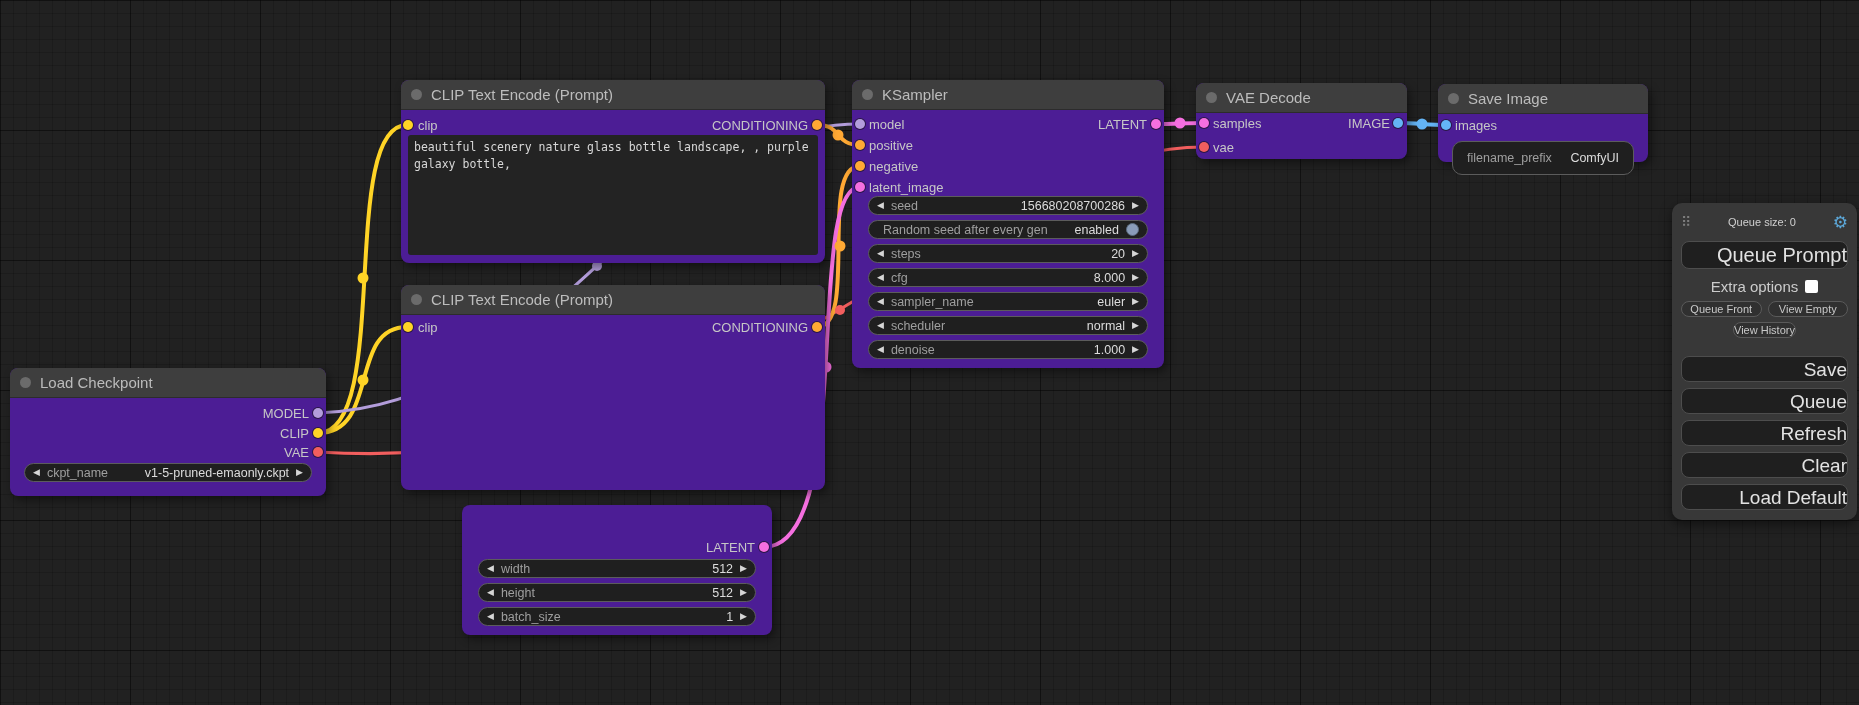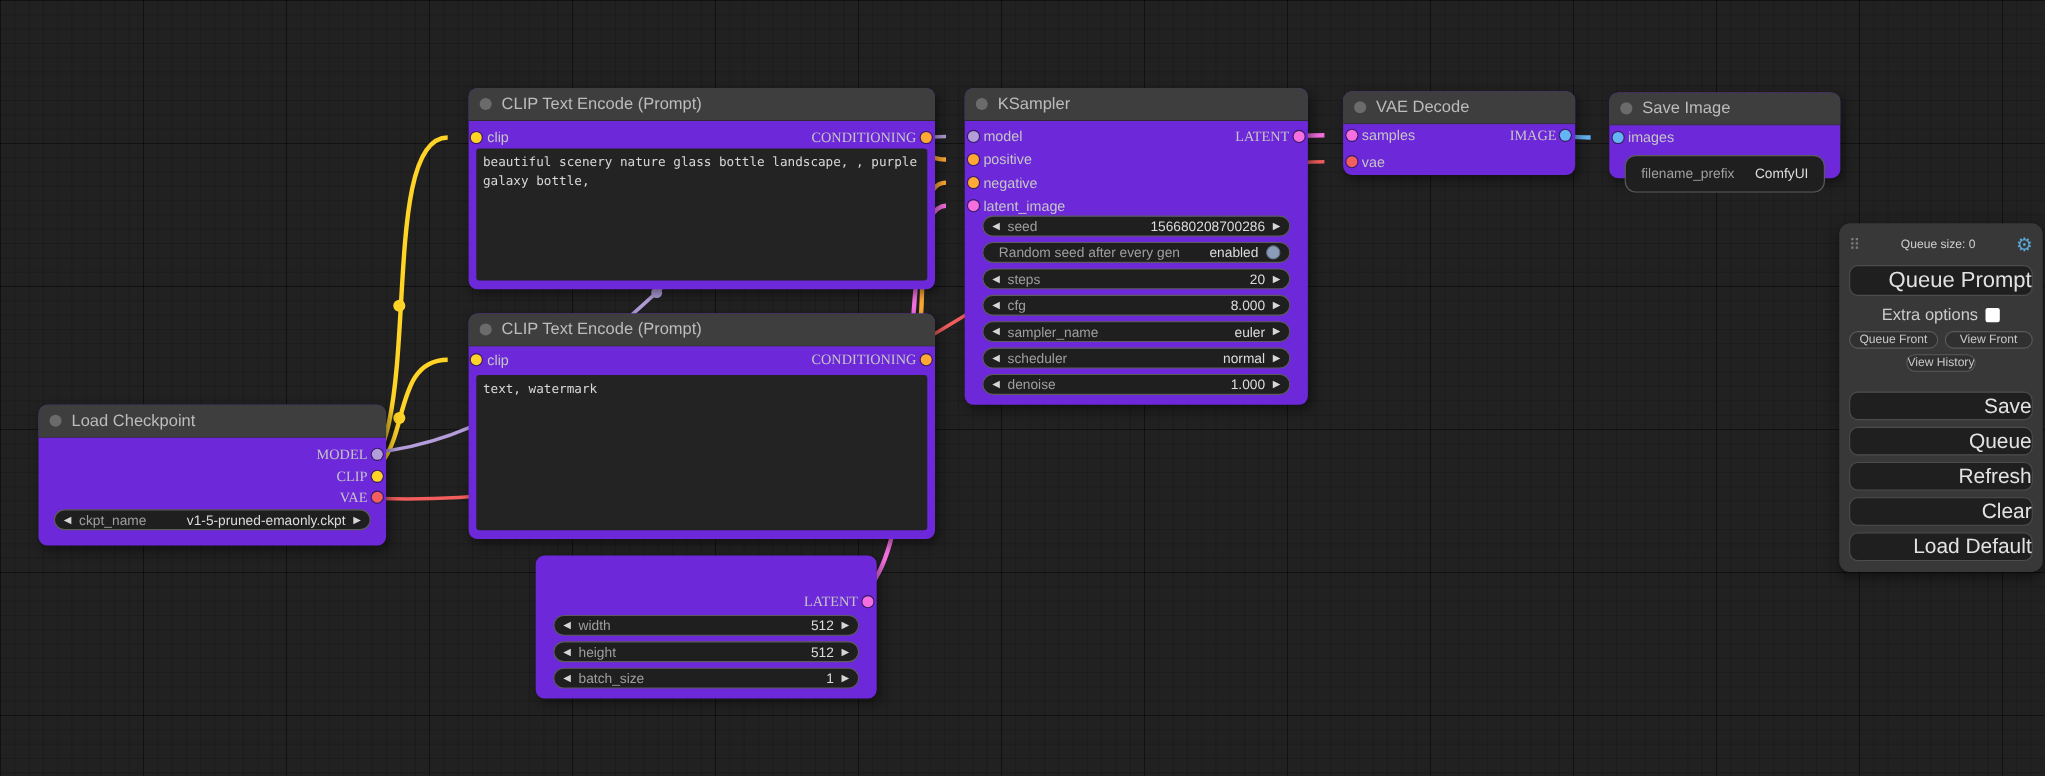--- a/index.html
+++ b/index.html
@@ -12,33 +12,32 @@
       linear-gradient(rgba(0,0,0,0.38) 1px, transparent 1px),
       linear-gradient(90deg, rgba(0,0,0,0.38) 1px, transparent 1px),
       linear-gradient(rgba(0,0,0,0.16) 1px, transparent 1px),
       linear-gradient(90deg, rgba(0,0,0,0.16) 1px, transparent 1px);
     background-size:130px 130px, 130px 130px, 13px 13px, 13px 13px;
     position:relative;
   }
   #wires { position:absolute; left:0; top:0; width:1859px; height:705px; z-index:0; }
   .node {
     position:absolute; z-index:1;
-    background:#6d28d9; border-radius:8px;
+    background:#4c1d95; border-radius:8px;
     box-shadow:3px 4px 10px rgba(0,0,0,0.45);
-    margin-left:25px;
   }
   .node-title {
     height:30px; display:flex; align-items:center; gap:9px;
     padding-left:10px; background:#3e3e3e;
     border-radius:8px 8px 0 0; border-bottom:1px solid #2c2c2c;
     color:#bcbcbc; font-size:15px; cursor:default;
   }
   .tdot { width:11px; height:11px; border-radius:50%; background:#6b6b6b; flex:0 0 auto; }
   .plabel { position:absolute; transform:translateY(-50%); font-size:13px; color:#c6c6c6; white-space:nowrap; }
-  .plabel.out { text-align:right;font-family:Liberation Serif, serif; }
+  .plabel.out { text-align:right; }
   .pdot {
     position:absolute; width:10px; height:10px; border-radius:50%;
     transform:translate(-50%,-50%); box-shadow:0 0 0 1px rgba(20,20,20,0.6);
   }
   .c-clip { background:#FFD426; } .c-model { background:#B39DDB; }
   .c-vae { background:#F25E5E; } .c-cond { background:#FFA934; }
   .c-latent { background:#F56FE0; } .c-image { background:#64B5F6; }
   .w-clip { stroke:#FFD426; } .w-model { stroke:#B39DDB; }
   .w-vae { stroke:#F25E5E; } .w-cond { stroke:#FFA934; }
   .w-latent { stroke:#F56FE0; } .w-image { stroke:#64B5F6; }
@@ -146,21 +145,20 @@
 
 <div class="node" style="left:401px; top:285px; width:424px; height:205px;">
   <div class="node-title">
     <span class="tdot"></span>
     <span>CLIP Text Encode (Prompt)</span>
   </div>
   <span class="plabel" style="left:17px; top:42px;">clip</span>
   <span class="plabel out" style="right:17px; top:42px;">CONDITIONING</span>
   <span class="pdot c-clip" style="left:7px; top:42px;"></span>
   <span class="pdot c-cond" style="left:416px; top:42px;"></span>
-  <div class="prompt-box" style="left:7px; right:7px; top:56px; bottom:8px;">text, watermark</div>
 </div>
 
 <div class="node" style="left:462px; top:505px; width:310px; height:130px;">
   <span class="plabel out" style="right:17px; top:42px;">LATENT</span>
   <span class="pdot c-latent" style="left:302px; top:42px;"></span>
   <div class="widgets" style="left:16px; right:16px; top:54px;">
     <div class="pill">
       <span class="arr">◀</span>
       <span class="wlabel">width</span>
       <span class="wvalue">512</span>
@@ -275,21 +273,21 @@
     <span class="qp-size">Queue size: 0</span>
     <span class="qp-gear">⚙</span>
   </div>
   <button class="qp-btn big">Queue Prompt</button>
   <div class="qp-extra">
     <span class="qp-extra-label">Extra options</span>
     <span class="qp-check"></span>
   </div>
   <div class="qp-pills">
     <button class="qp-pill">Queue Front</button>
-    <button class="qp-pill">View Front</button>
+    <button class="qp-pill">View Empty</button>
   </div>
   <button class="qp-pill center">View History</button>
   <div class="qp-gap"></div>
   <button class="qp-btn">Save</button>
   <button class="qp-btn">Queue</button>
   <button class="qp-btn">Refresh</button>
   <button class="qp-btn">Clear</button>
   <button class="qp-btn">Load Default</button>
 </div>
 

